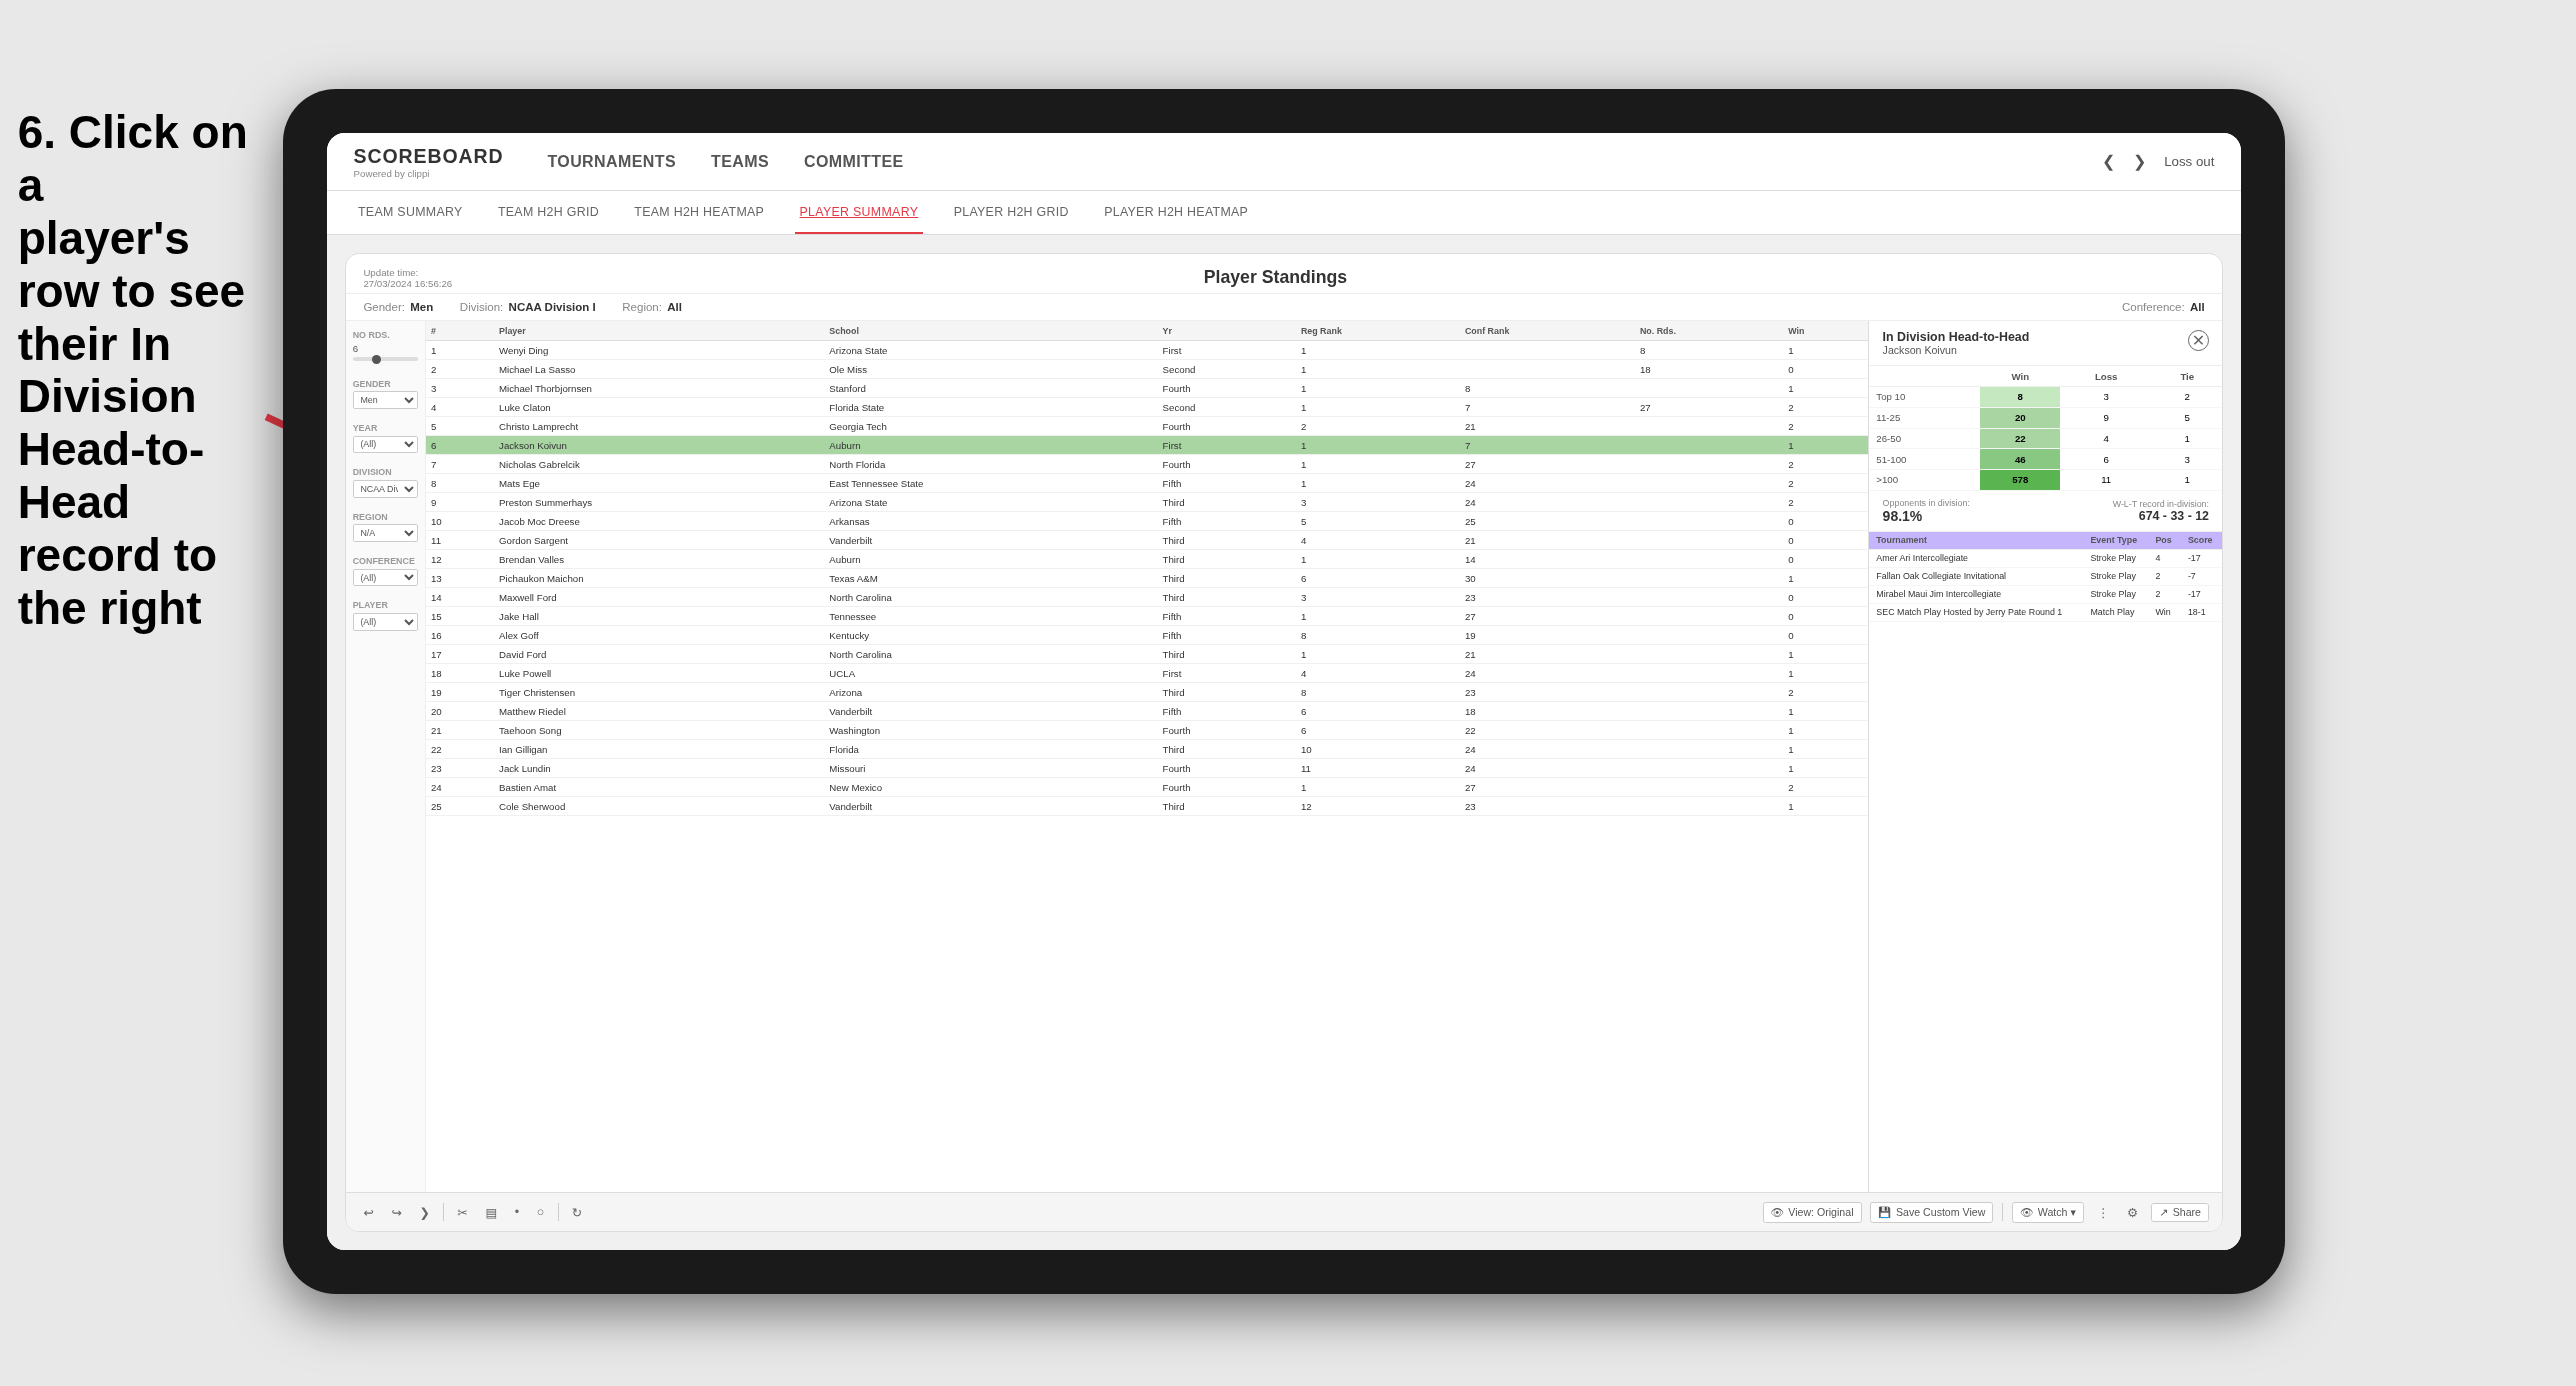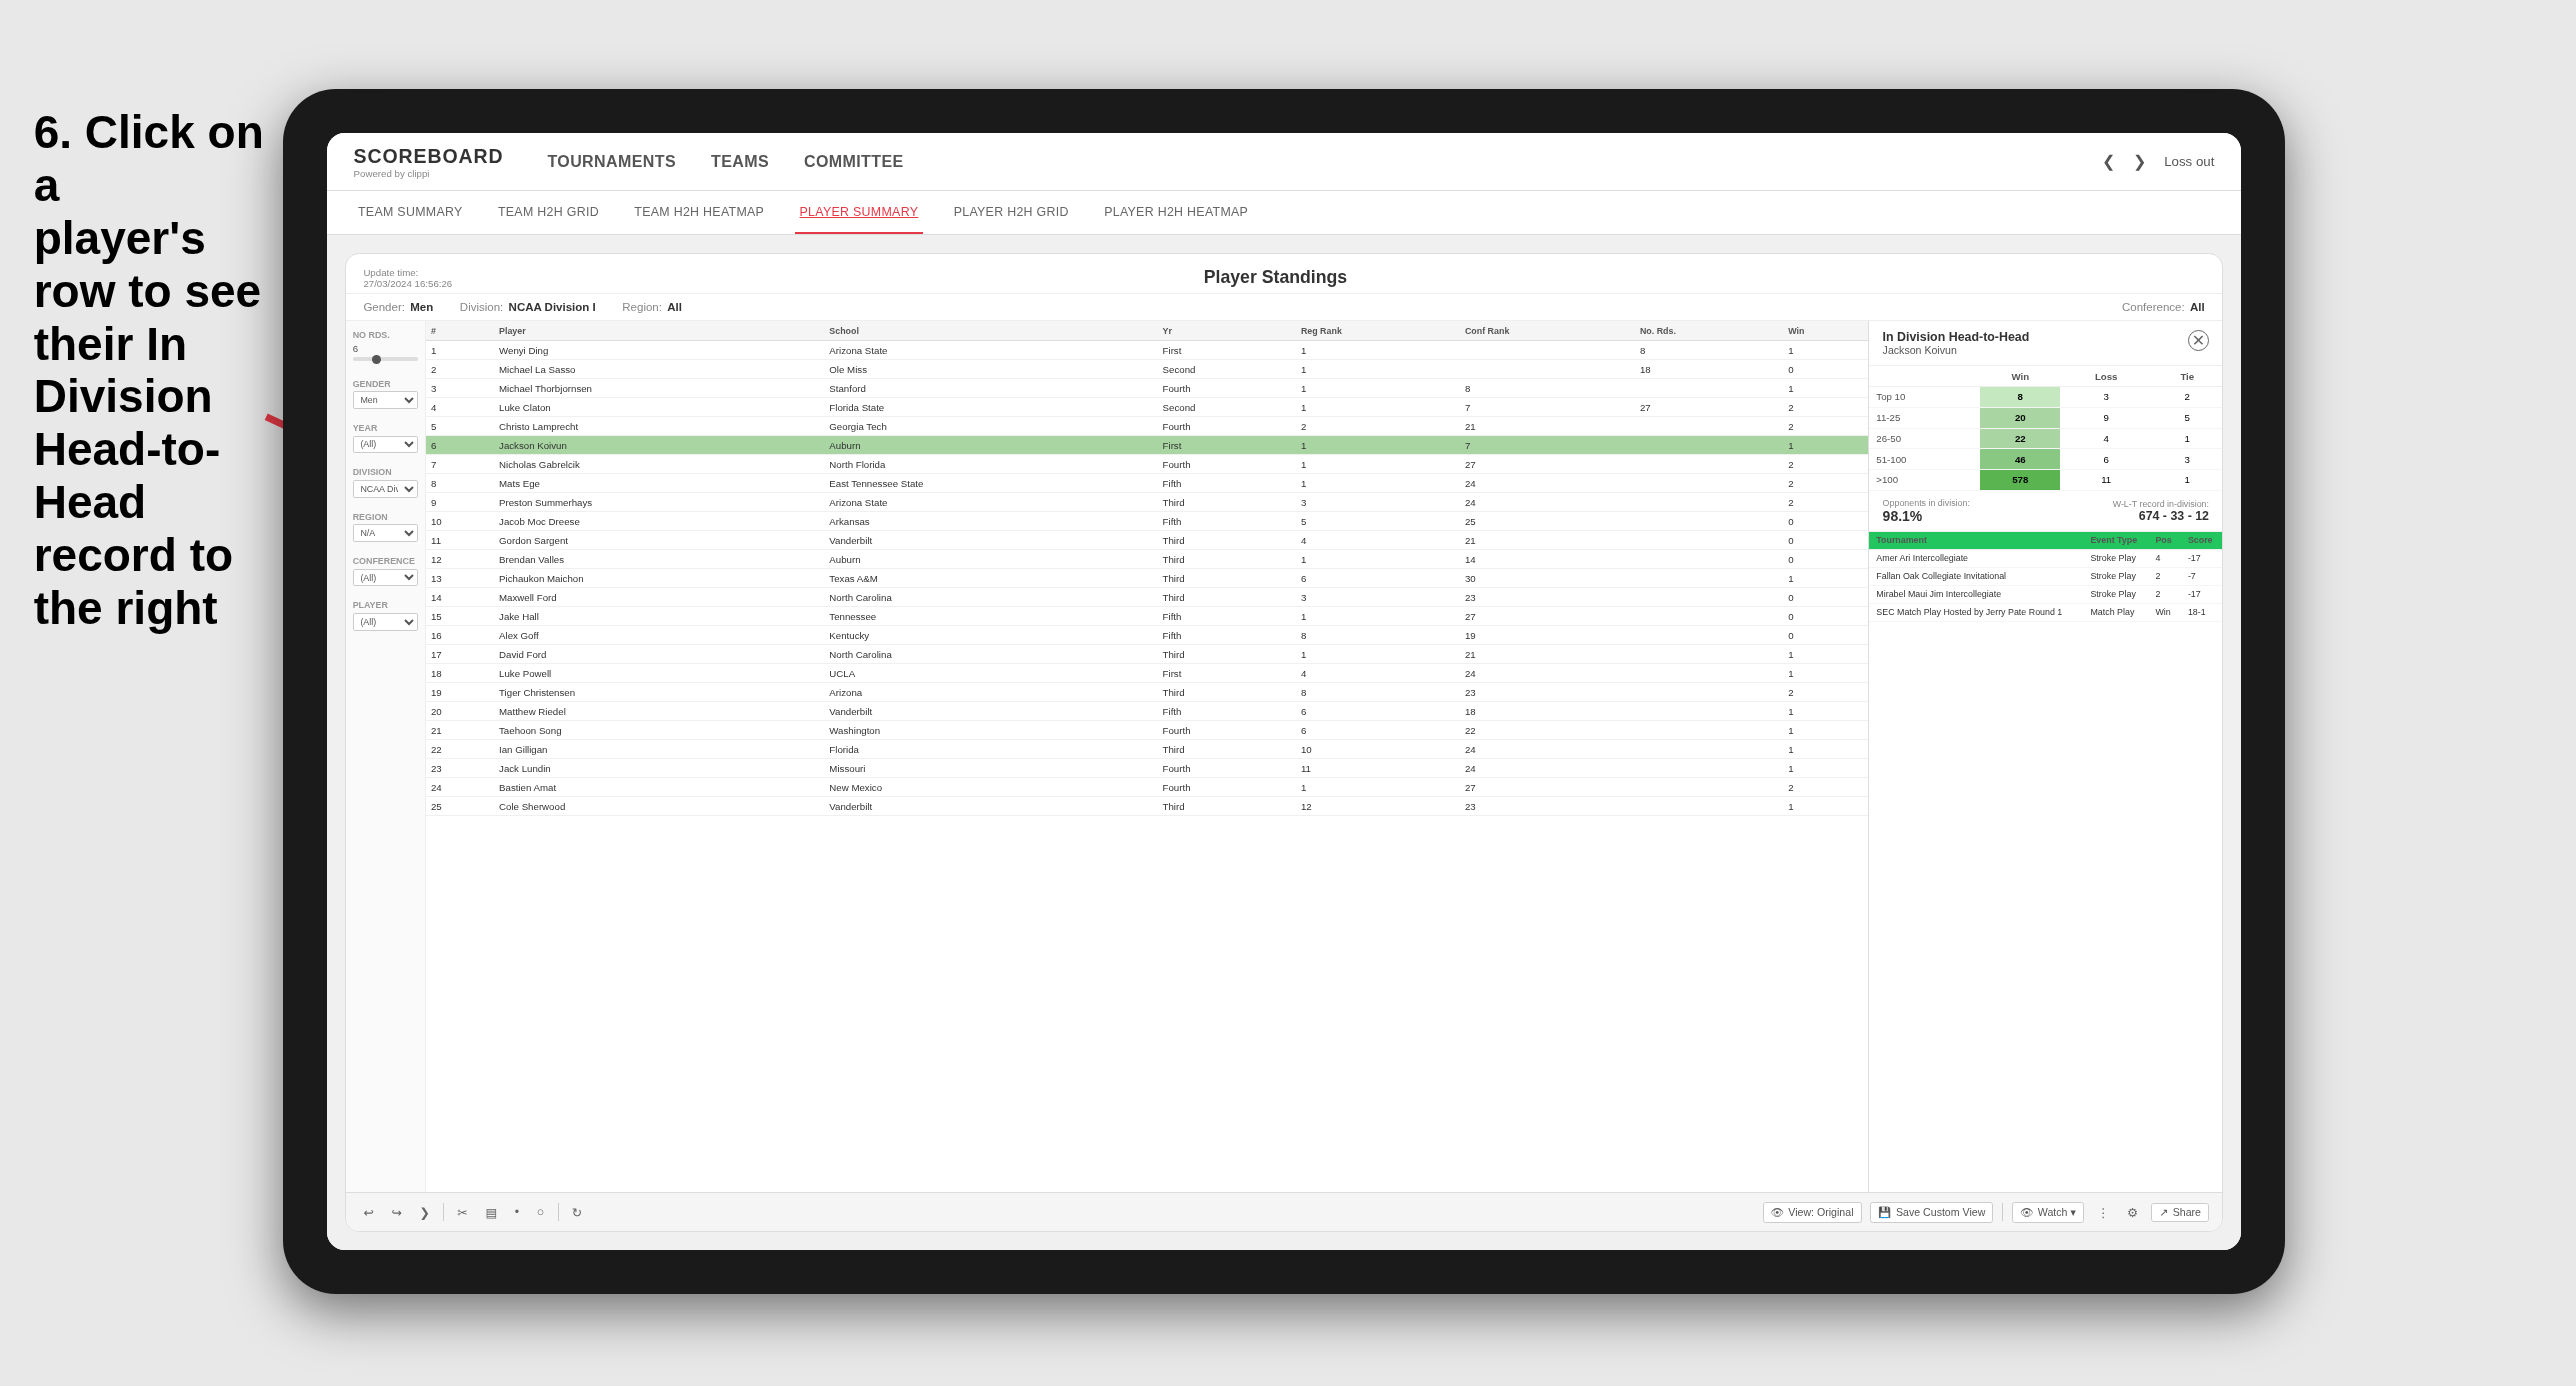--- a/index.html
+++ b/index.html
@@ -8,21 +8,21 @@
       font-family: Arial, sans-serif;
       width: 2576px;
       height: 1386px;
       position: relative;
       overflow: hidden;
     }
 
     
     .instruction-text {
       position: absolute;
-      left: 16px;
+      left: 0;
       top: 106px;
       width: 266px;
       font-size: 46px;
       font-weight: bold;
       color: #000;
       line-height: 1.15;
       padding-left: 17.7px;
     }
 
     
@@ -418,21 +418,21 @@
       font-size: 9.7px;
     }
 
     .tournament-table thead th {
       padding: 3.5px 7px;
       text-align: left;
       font-weight: 700;
       color: #555;
       font-size: 8.9px;
       border-bottom: 0.9px solid #eee;
-      background: #22c55e;
+      background: #c4b5fd;
     }
 
     .tournament-table tbody td {
       padding: 3.5px 7px;
       border-bottom: 0.9px solid #f5f5f5;
       font-size: 8.9px;
       color: #333;
     }
 
     

